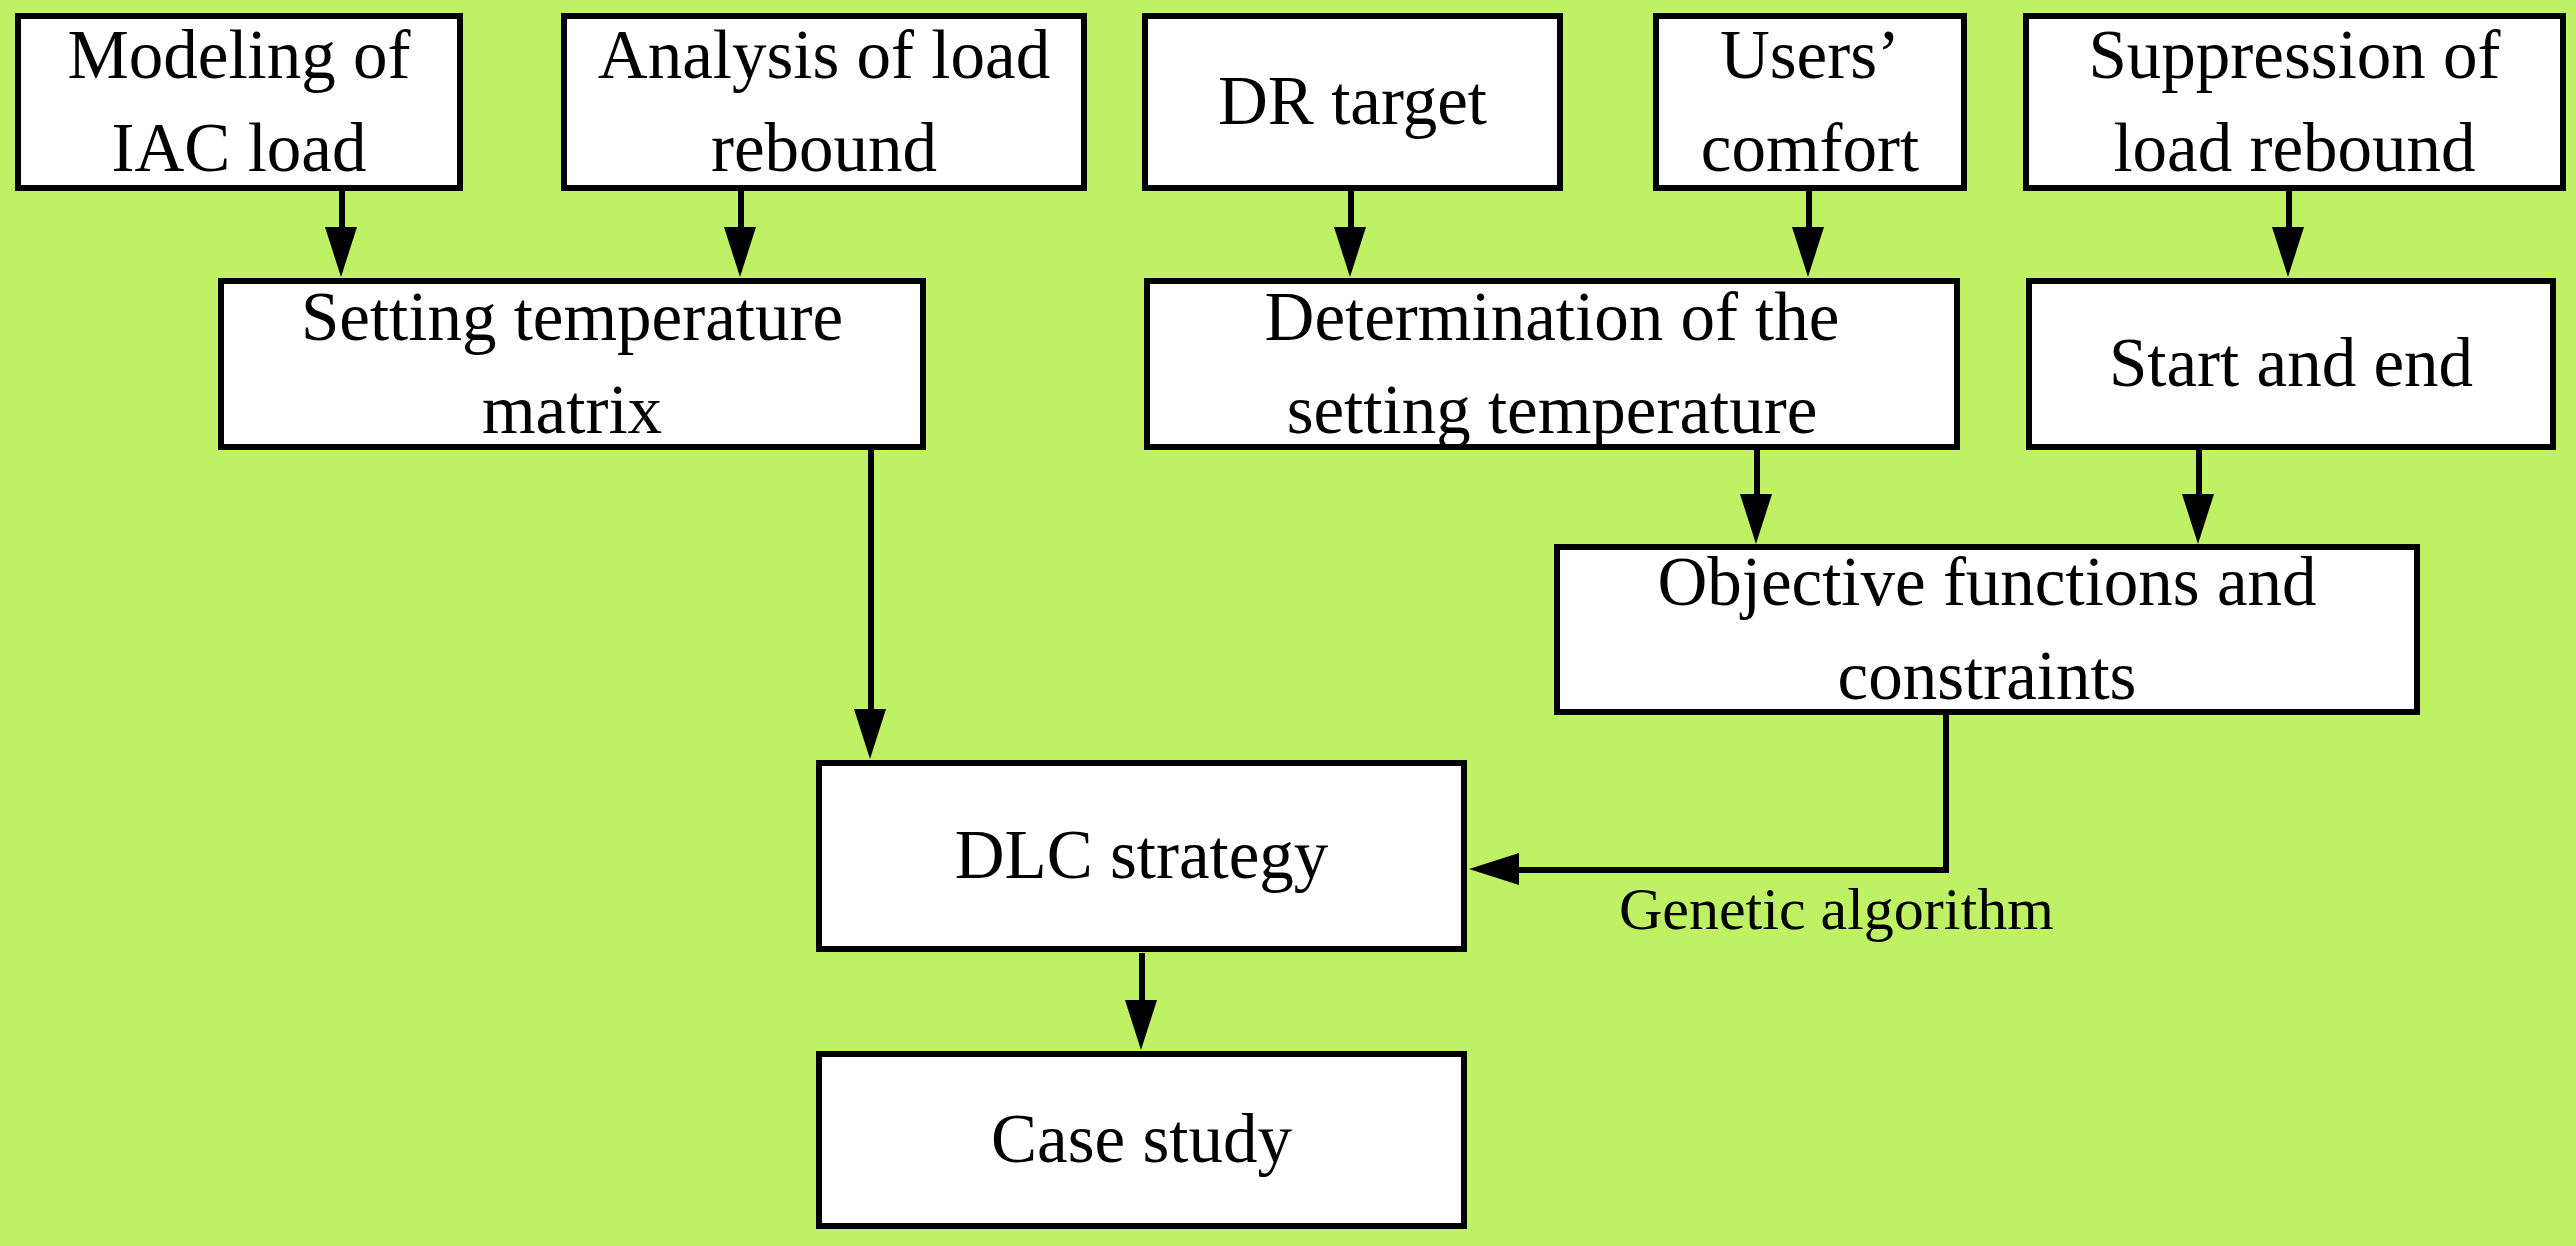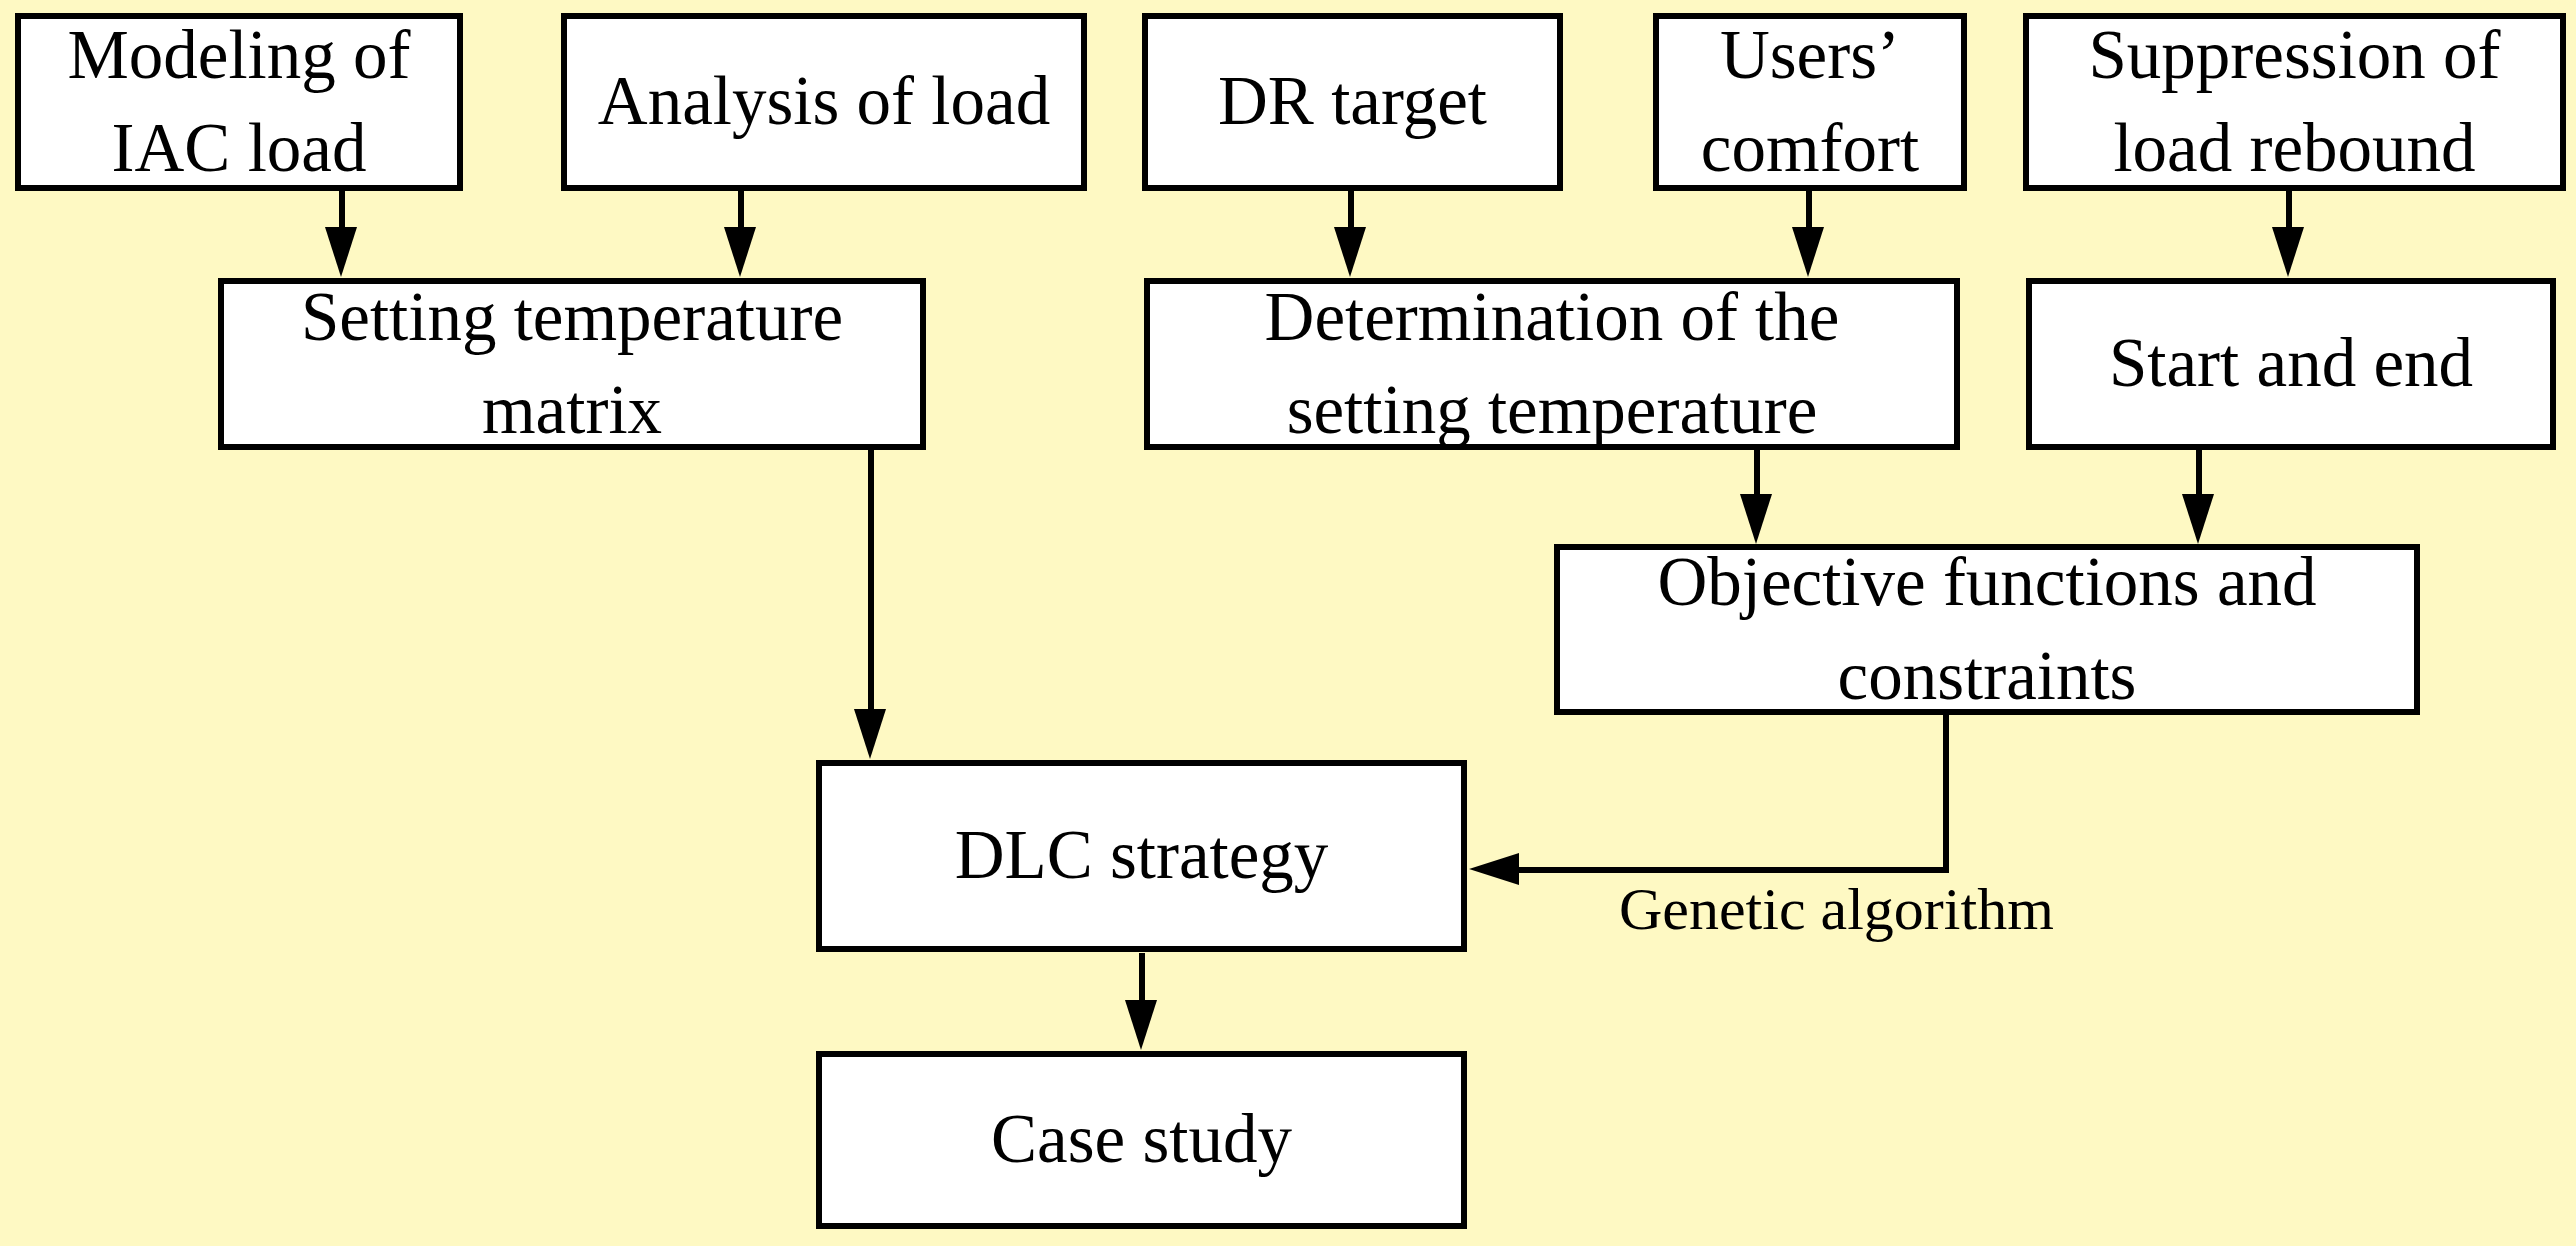--- a/index.html
+++ b/index.html
@@ -1,20 +1,20 @@
 <!DOCTYPE html>
 <html style="font-size:15px"><head>
 <meta charset="utf-8">
 <style>
   html, body { margin: 0; padding: 0; background: #ffffff; }
   .stage {
     position: relative;
     width: 2576px;
     height: 1247px;
-    background: #fef9c3;
+    background: #bef264;
     font-family: "Liberation Serif", "DejaVu Serif", serif;
     color: #000000;
     overflow: hidden;
   }
   .node {
     position: absolute;
     box-sizing: border-box;
     border: 6.5px solid #000000;
     background: #ffffff;
     display: flex;
@@ -99,20 +99,21 @@
 <body>
 
 <div class="stage">
 
   <div class="node n-modeling">
     <span>Modeling of</span>
     <span>IAC load</span>
   </div>
   <div class="node n-analysis">
     <span>Analysis of load</span>
+    <span>rebound</span>
   </div>
   <div class="node n-users">
     <span>Users’</span>
     <span>comfort</span>
   </div>
   <div class="node n-drtarget">
     <span>DR target</span>
   </div>
   <div class="node n-suppression">
     <span>Suppression of</span>

